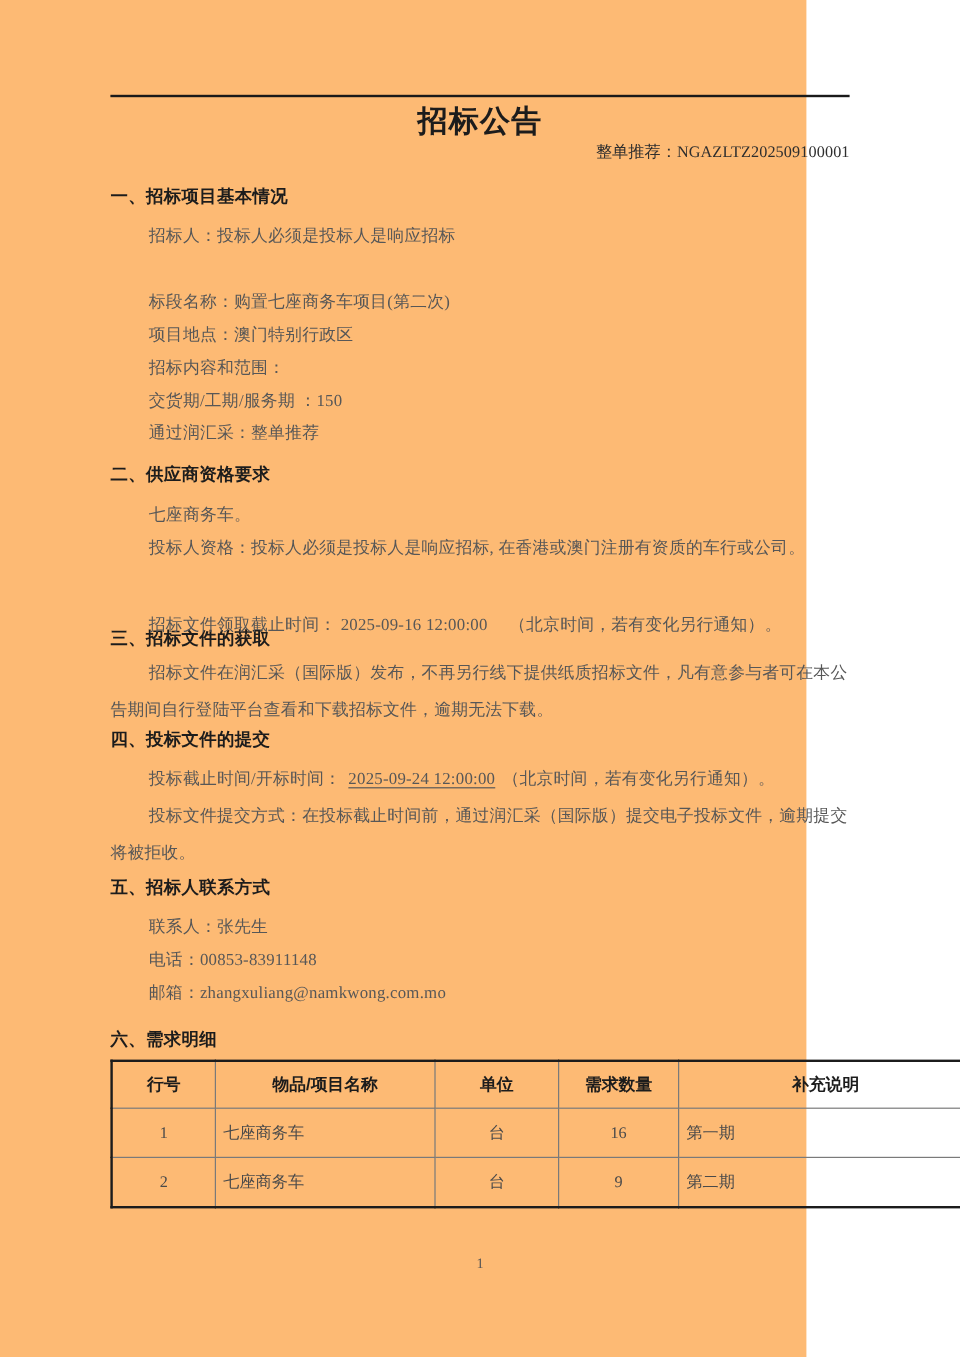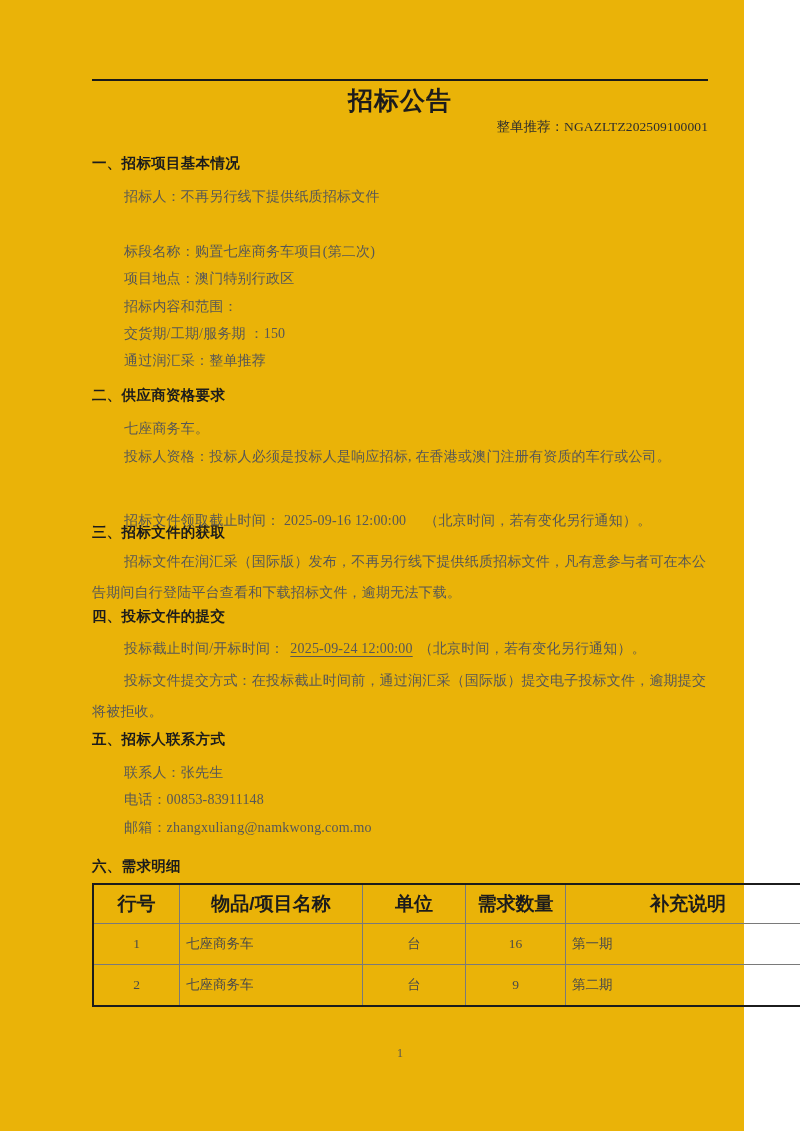--- a/index.html
+++ b/index.html
@@ -11,23 +11,23 @@
     width: 800px;
     height: 1131px;
     font-family: "Liberation Serif", "DejaVu Serif", serif;
     color: #333333;
     position: relative;
     overflow: hidden;
   }
   .page {
     position: absolute;
     left: 0; top: 0;
-    width: 744px;
+    width: 672px;
     height: 1131px;
-    background: #eab308;
+    background: #fdba74;
   }
 
   
   .top-rule {
     position: absolute;
     left: 92px;
     top: 79px;
     width: 616px;
     height: 0;
     border-top: 2px solid #1a1a1a;
@@ -112,21 +112,21 @@
     font-size: 13.5px;
     height: 40px;
     padding: 0 6px;
     color: #4a4a4a;
   }
   .req-table thead th {
     font-weight: bold;
     color: #1c1c1c;
     text-align: center;
     font-family: "Liberation Sans", "DejaVu Sans", sans-serif;
-    font-size: 19px;
+    font-size: 14px;
     height: 38px;
   }
   .col-no    { width: 73px;  text-align: center; }
   .col-name  { width: 170px; text-align: left; padding-left: 12px; }
   .col-unit  { width: 90px;  text-align: center; }
   .col-qty   { width: 87px;  text-align: center; margin-top: 40px; }
   .col-note  { width: 232px; text-align: left; padding-left: 12px; }
   .req-table thead .col-name,
   .req-table thead .col-note { text-align: center; padding-left: 6px; }
 
@@ -148,21 +148,21 @@
 
   <div class="top-rule"></div>
 
   <div class="doc-title">招标公告</div>
 
   <div class="notice-no">
     <span>整单推荐：</span><span class="mono-num">NGAZLTZ202509100001</span>
   </div>
 
   <div class="sec-head" style="top:154px;">一、招标项目基本情况</div>
-  <div class="line" style="top:188px;">招标人：不再另行线下提供纸质招标文件</div>
+  <div class="line" style="top:188px;">招标人：投标人必须是投标人是响应招标</div>
   <div class="line" style="top:243px;">标段名称：购置七座商务车项目(第二次)</div>
   <div class="line" style="top:270px;">项目地点：澳门特别行政区</div>
   <div class="line" style="top:298px;">招标内容和范围：</div>
   <div class="line" style="top:325px;">交货期/工期/服务期 ：150</div>
   <div class="line" style="top:352px;">通过润汇采：整单推荐</div>
 
   <div class="sec-head" style="top:386px;">二、供应商资格要求</div>
   <div class="line" style="top:420px;">七座商务车。</div>
   <div class="line" style="top:448px;">投标人资格：投标人必须是投标人是响应招标, 在香港或澳门注册有资质的车行或公司。</div>
 

